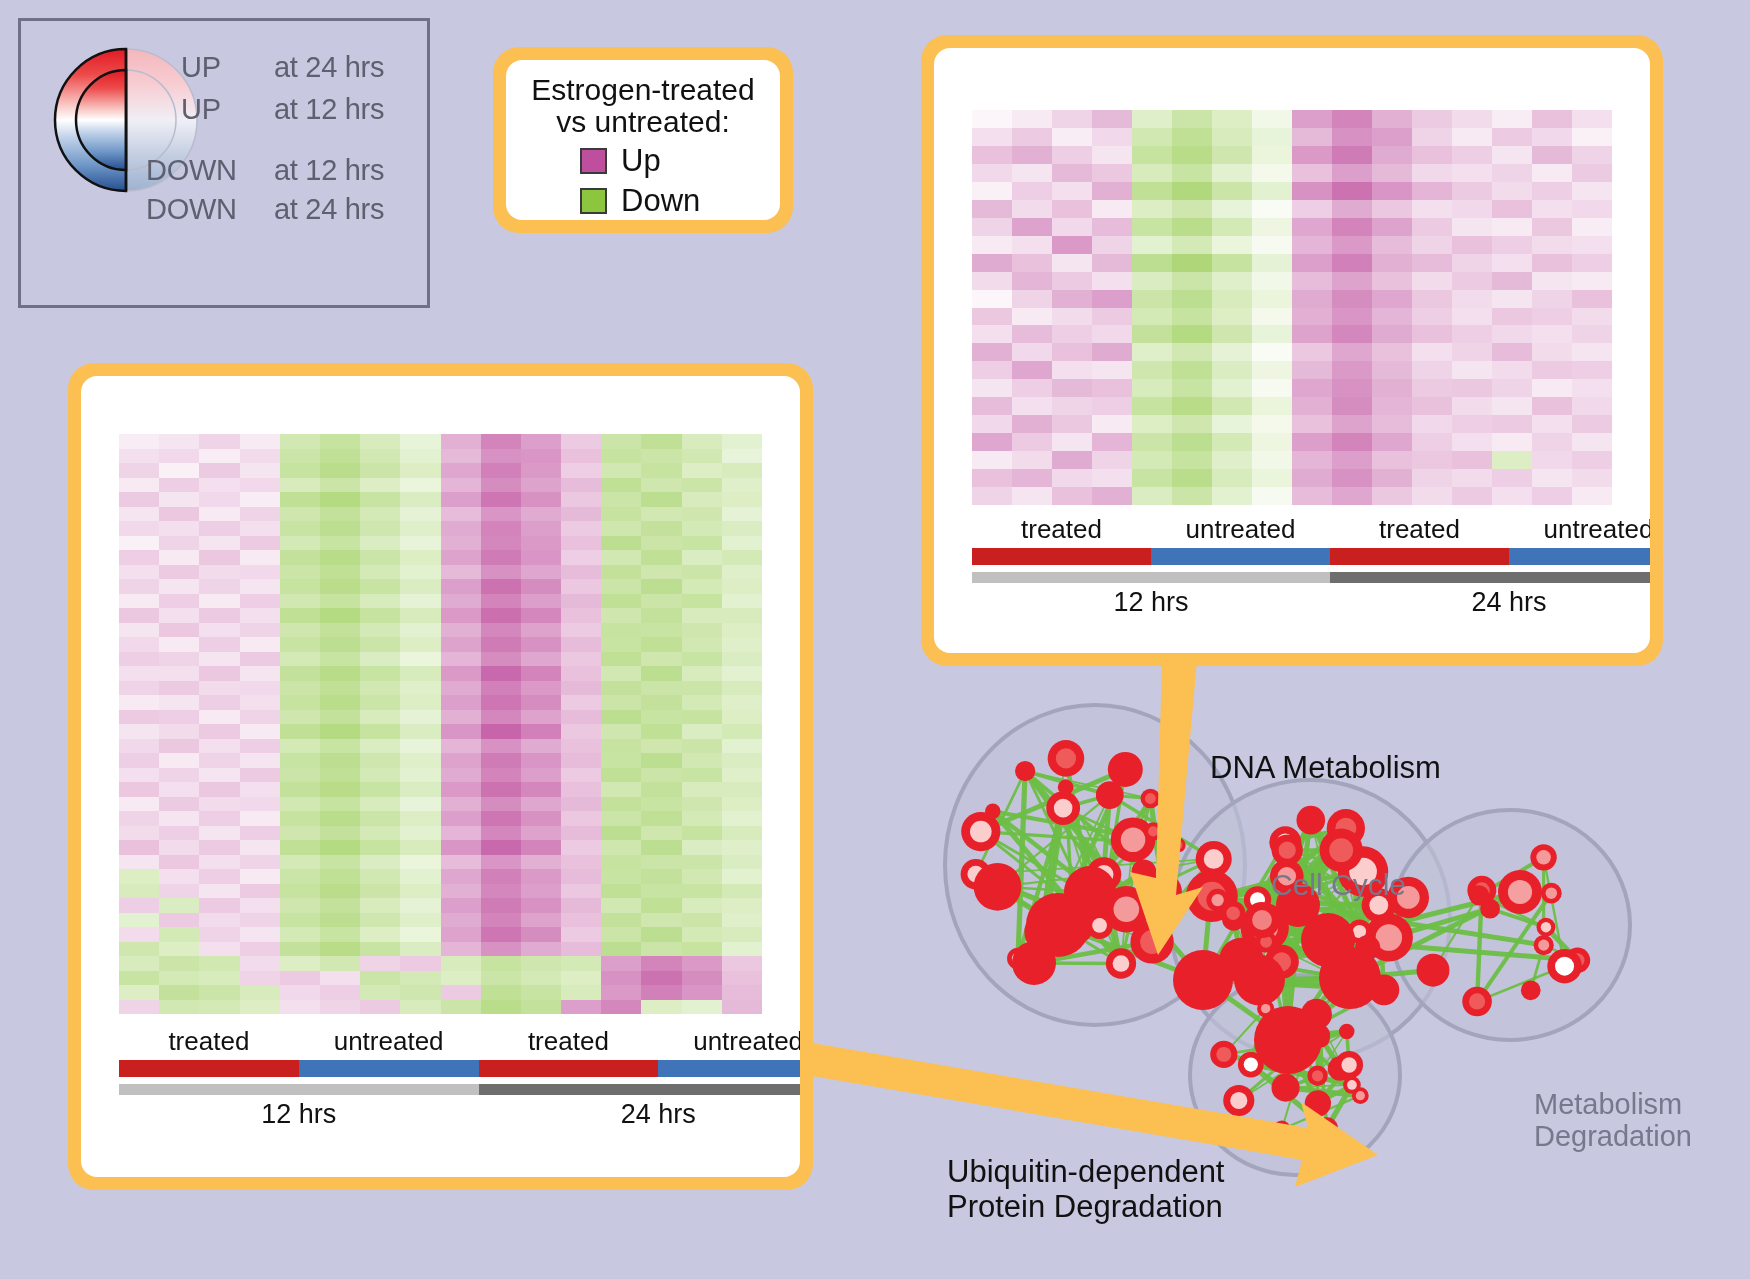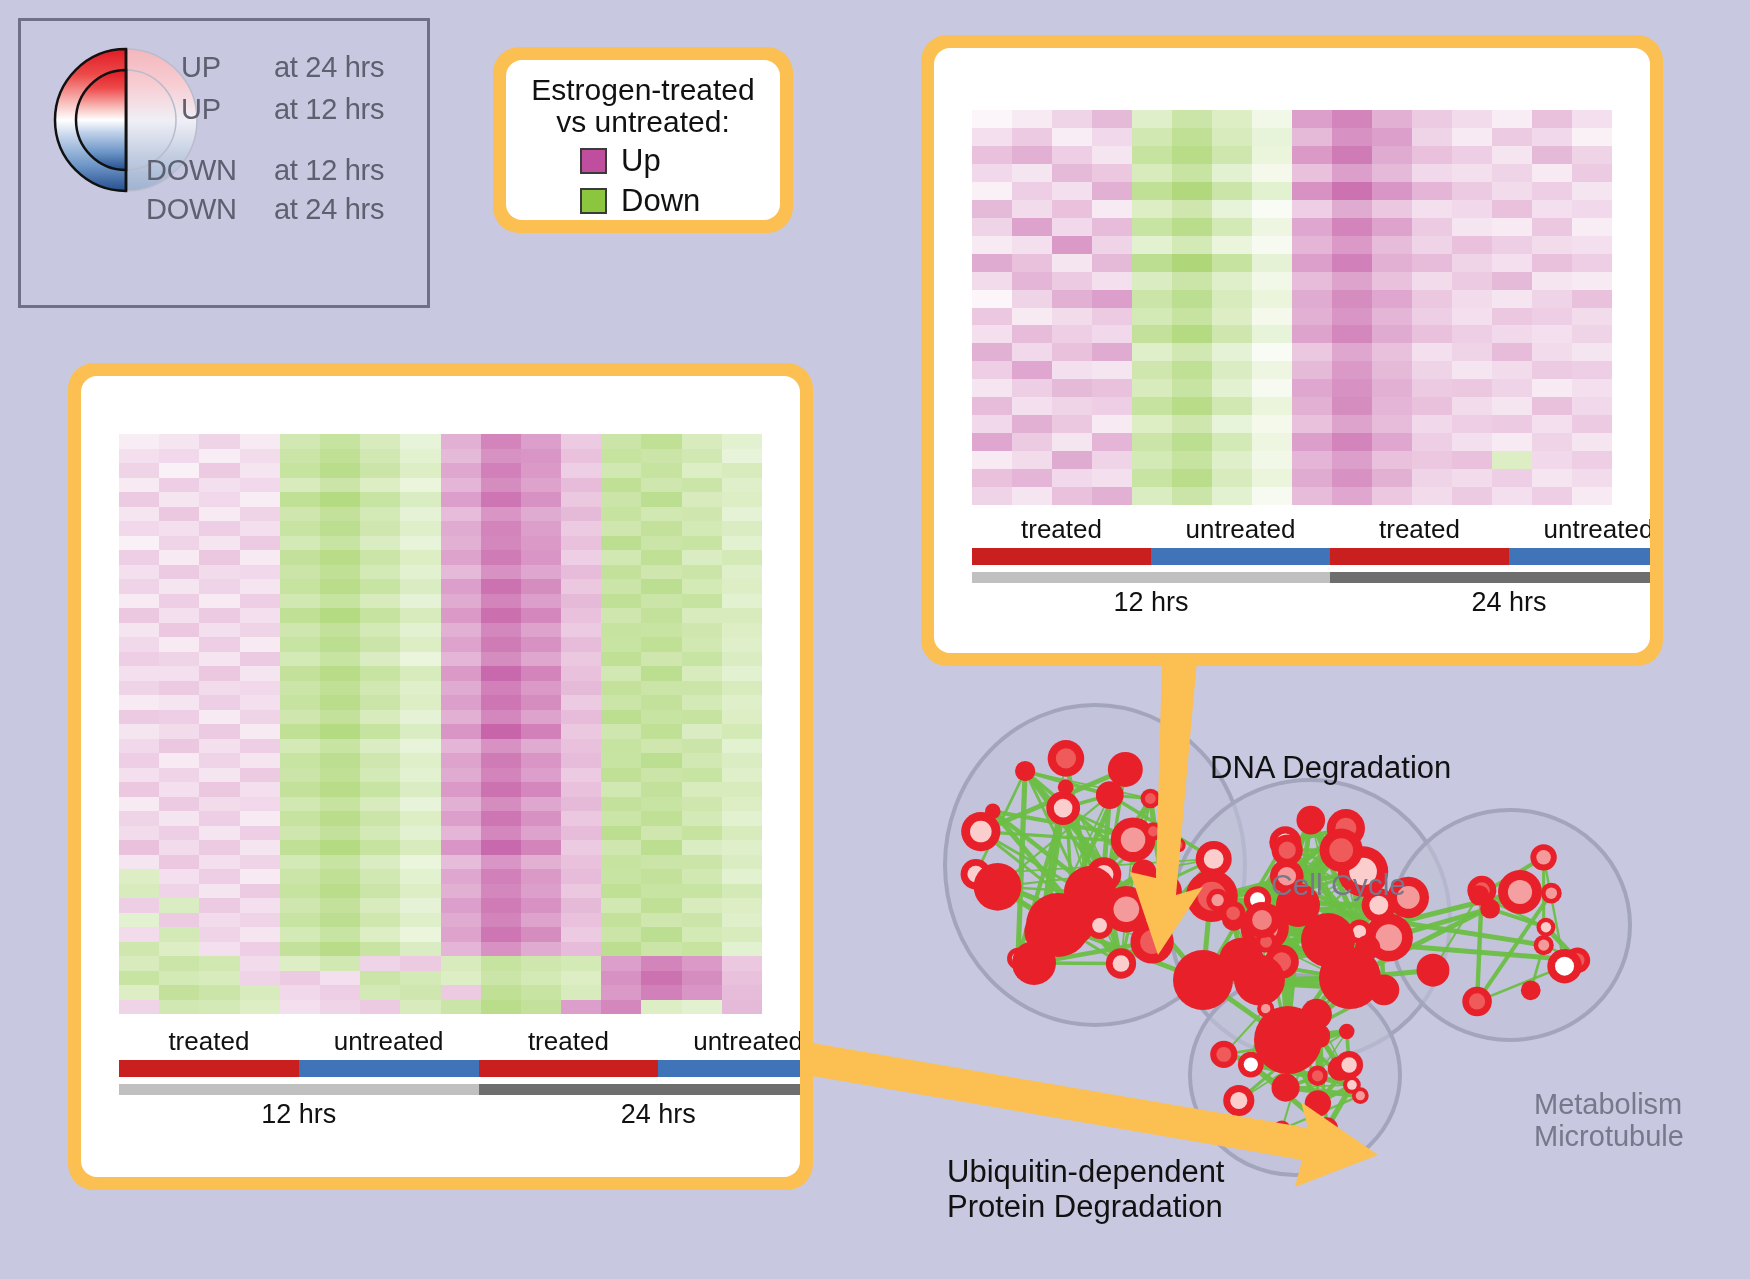--- a/index.html
+++ b/index.html
@@ -1651,25 +1651,25 @@
         <circle cx="470" cy="358" r="31" fill="#e8202a"></circle>
         <circle cx="408" cy="420" r="34" fill="#e8202a"></circle>
         <circle cx="418" cy="285" r="22" fill="#e8202a"></circle>
         <circle cx="640" cy="272" r="22" fill="#e8202a"></circle>
         <circle cx="640" cy="272" r="12.100000000000001" fill="#f4a0a0"></circle>
         <circle cx="382" cy="300" r="18" fill="#e8202a"></circle>
         <circle cx="382" cy="300" r="9.9" fill="#f28282"></circle>
       </svg>
   </div>
 
-  <div class="netlabel" id="label-dna">DNA Degradation</div>
+  <div class="netlabel" id="label-dna">DNA Metabolism</div>
   <div class="netlabel" id="label-cellcycle">Cell Cycle</div>
   <div class="netlabel" id="label-micro">
     <div>Metabolism</div>
-    <div>Microtubule</div>
+    <div>Degradation</div>
   </div>
   <div class="netlabel" id="label-ubiq">
     <div>Ubiquitin-dependent</div>
     <div>Protein Degradation</div>
   </div>
 
   <svg id="arrows" viewBox="0 0 1750 1279">
 
     <polygon points="1162,660 1197,660 1176,895 1203,887 1158,955 1130,872 1156,878" fill="#fbbf52"></polygon>
 

